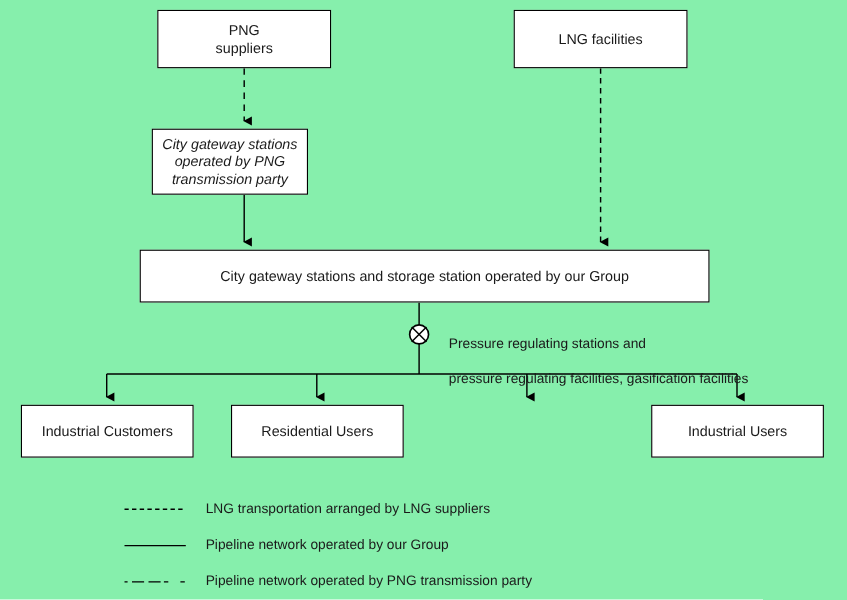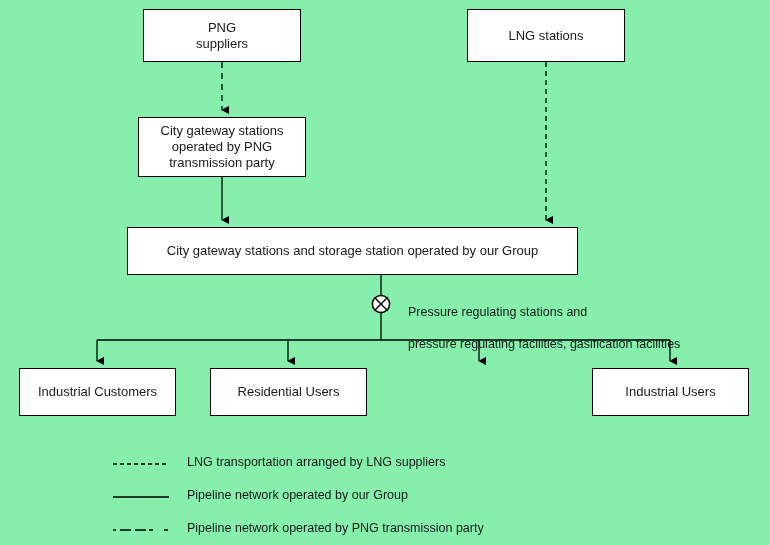--- a/index.html
+++ b/index.html
@@ -100,28 +100,28 @@
     <line x1="288" y1="340" x2="288" y2="361" stroke="#000000" stroke-width="1.3" marker-end="url(#arrowhead)"></line>
     <line x1="479" y1="340" x2="479" y2="361" stroke="#000000" stroke-width="1.3" marker-end="url(#arrowhead)"></line>
     <line x1="670" y1="340" x2="670" y2="361" stroke="#000000" stroke-width="1.3" marker-end="url(#arrowhead)"></line>
   </svg>
 
   <div class="node" id="node-png-suppliers" style="left: 143px; top: 9px; width: 158px; height: 53px;">
     <span>PNG<br>suppliers</span>
   </div>
 
   <div class="node" id="node-lng-suppliers" style="left: 467px; top: 9px; width: 158px; height: 53px;">
-    <span>LNG stations</span>
+    <span>LNG facilities</span>
   </div>
 
-  <div class="node" id="node-png-city-gateway" style="left: 138px; top: 117px; width: 168px; height: 60px;">
+  <div class="node" id="node-png-city-gateway" style="left: 138px; top: 117px; width: 142px; height: 60px; font-style: italic;">
     <span>City gateway stations<br>operated by PNG<br>transmission party</span>
   </div>
 
-  <div class="node" id="node-group-gateway-storage" style="left: 127px; top: 227px; width: 451px; height: 48px;">
+  <div class="node" id="node-group-gateway-storage" style="left: 127px; top: 227px; width: 518px; height: 48px;">
     <span>City gateway stations and storage station operated by our Group</span>
   </div>
 
   <div class="node" id="node-wholesale-customers" style="left: 19px; top: 368px; width: 157px; height: 48px;">
     <span>Industrial Customers</span>
   </div>
 
   <div class="node" id="node-residential-users" style="left: 210px; top: 368px; width: 157px; height: 48px;">
     <span>Residential Users</span>
   </div>

